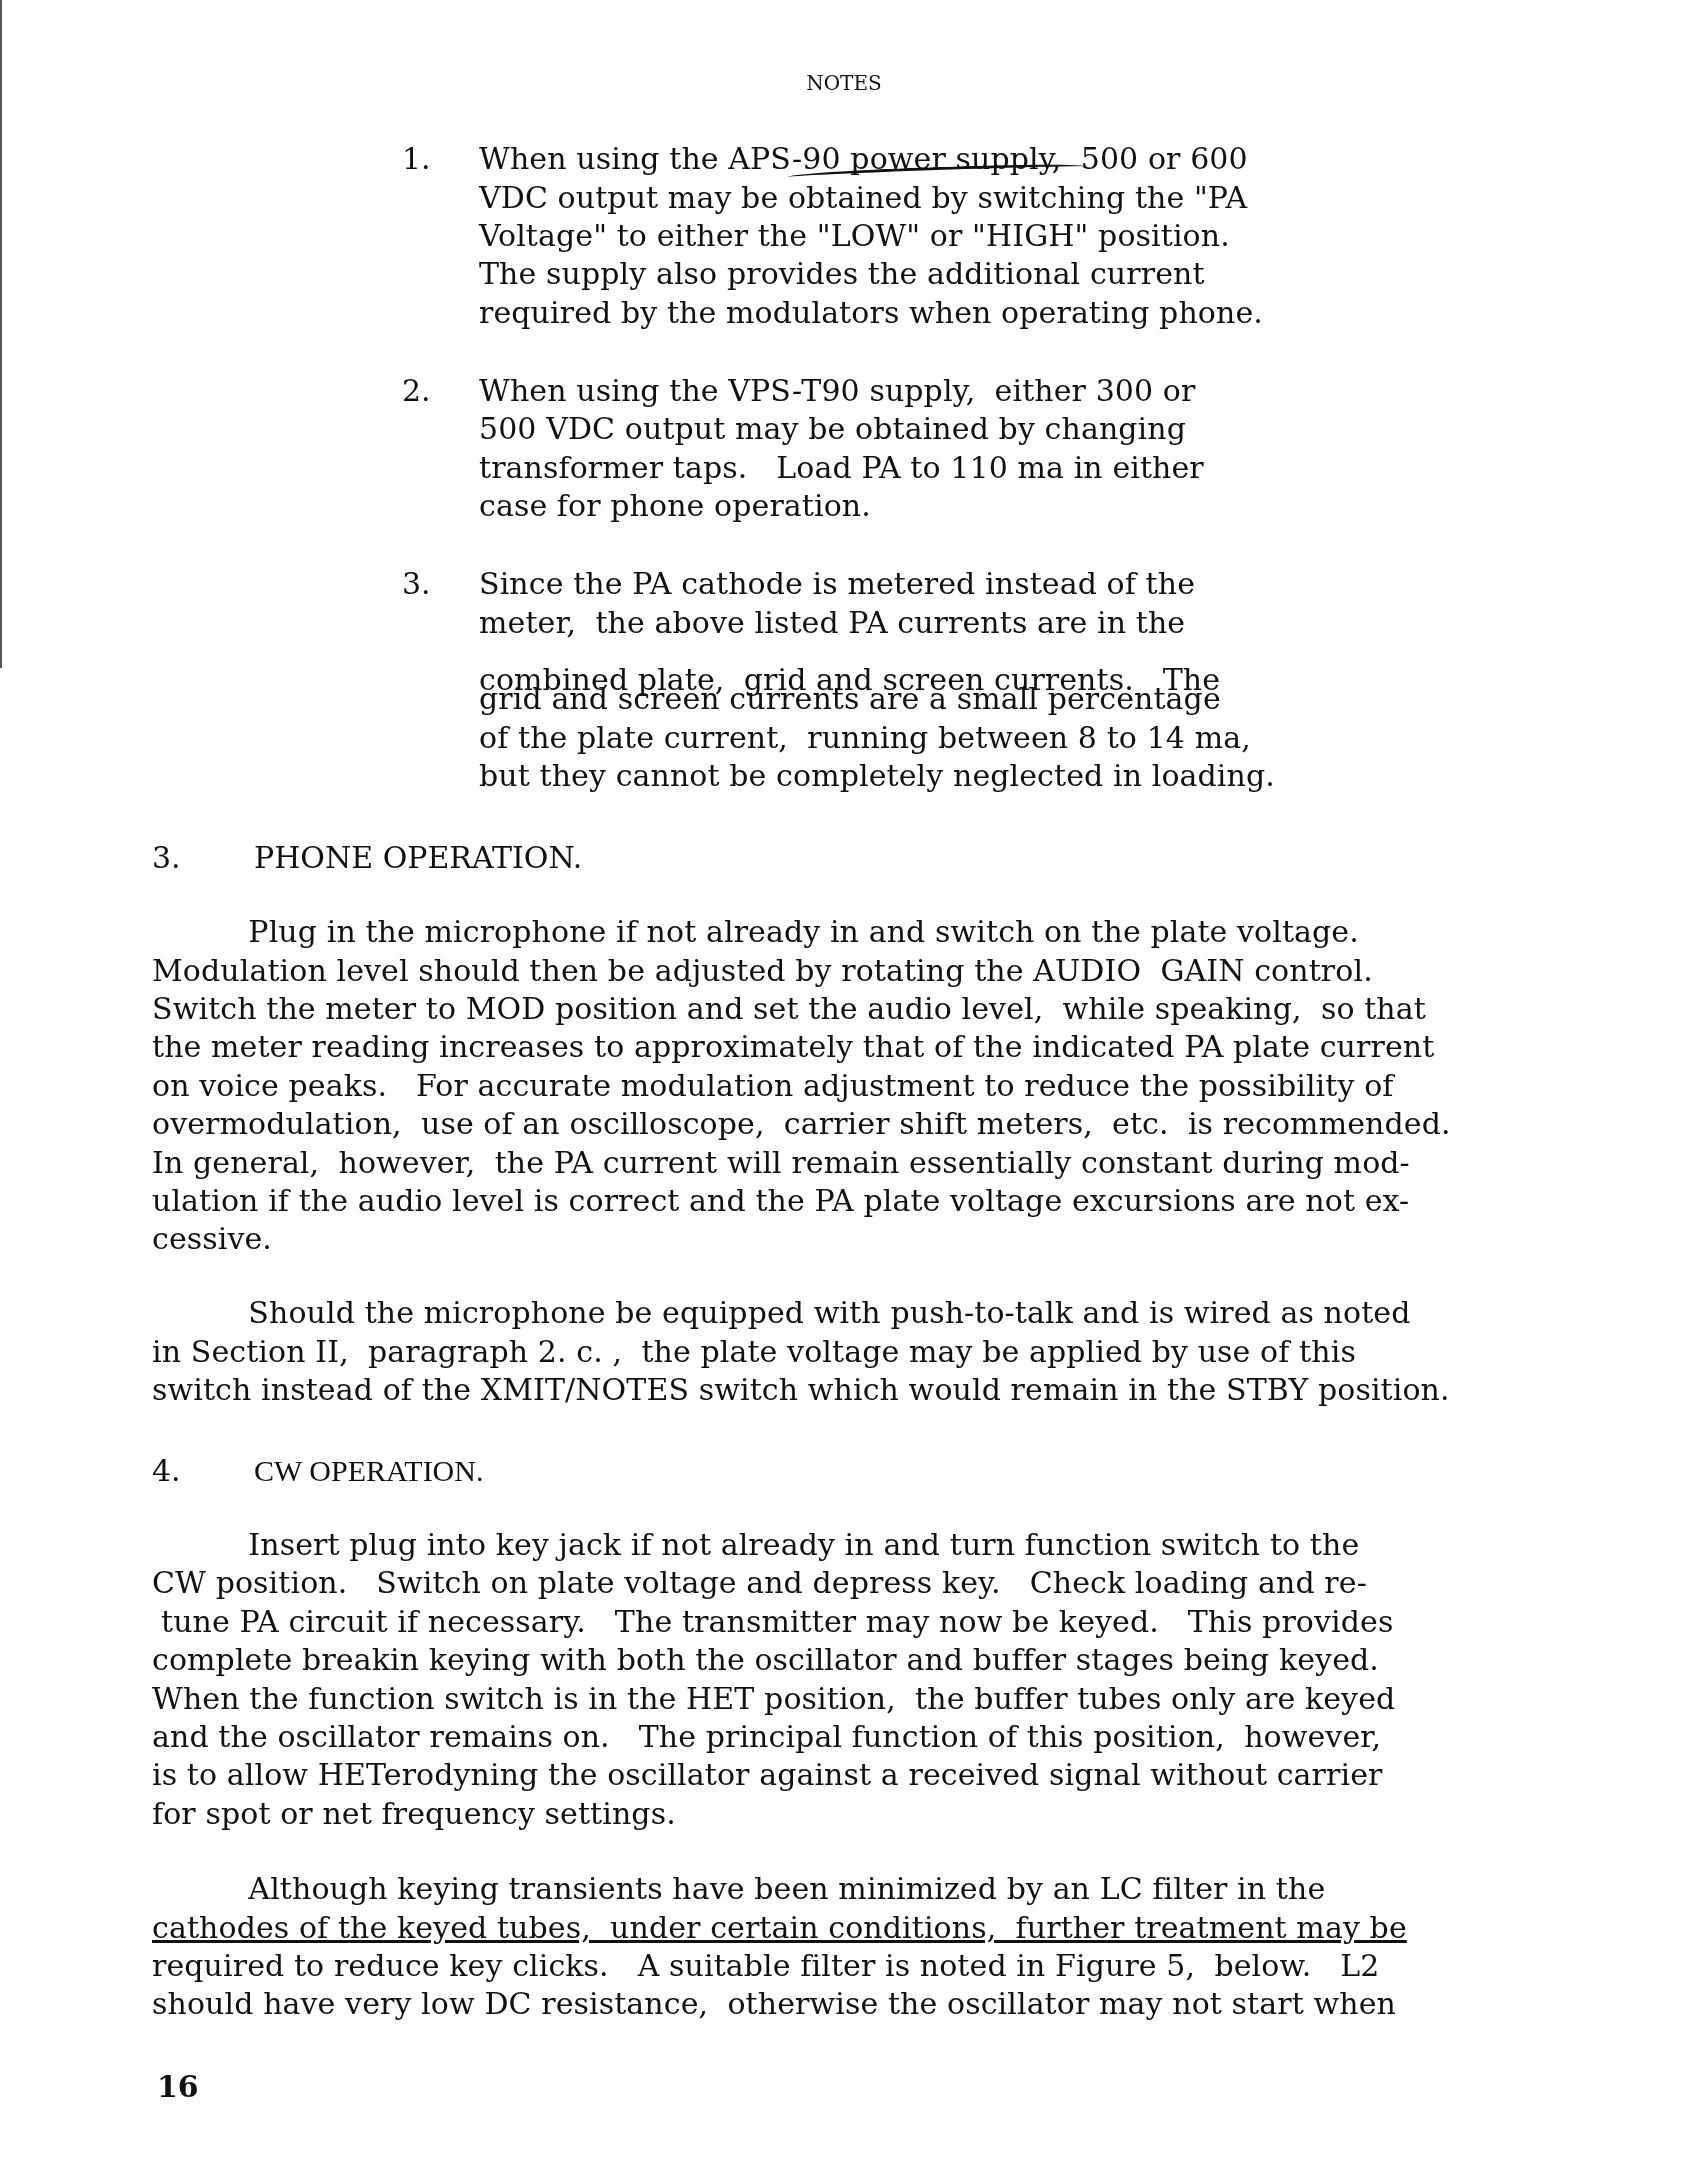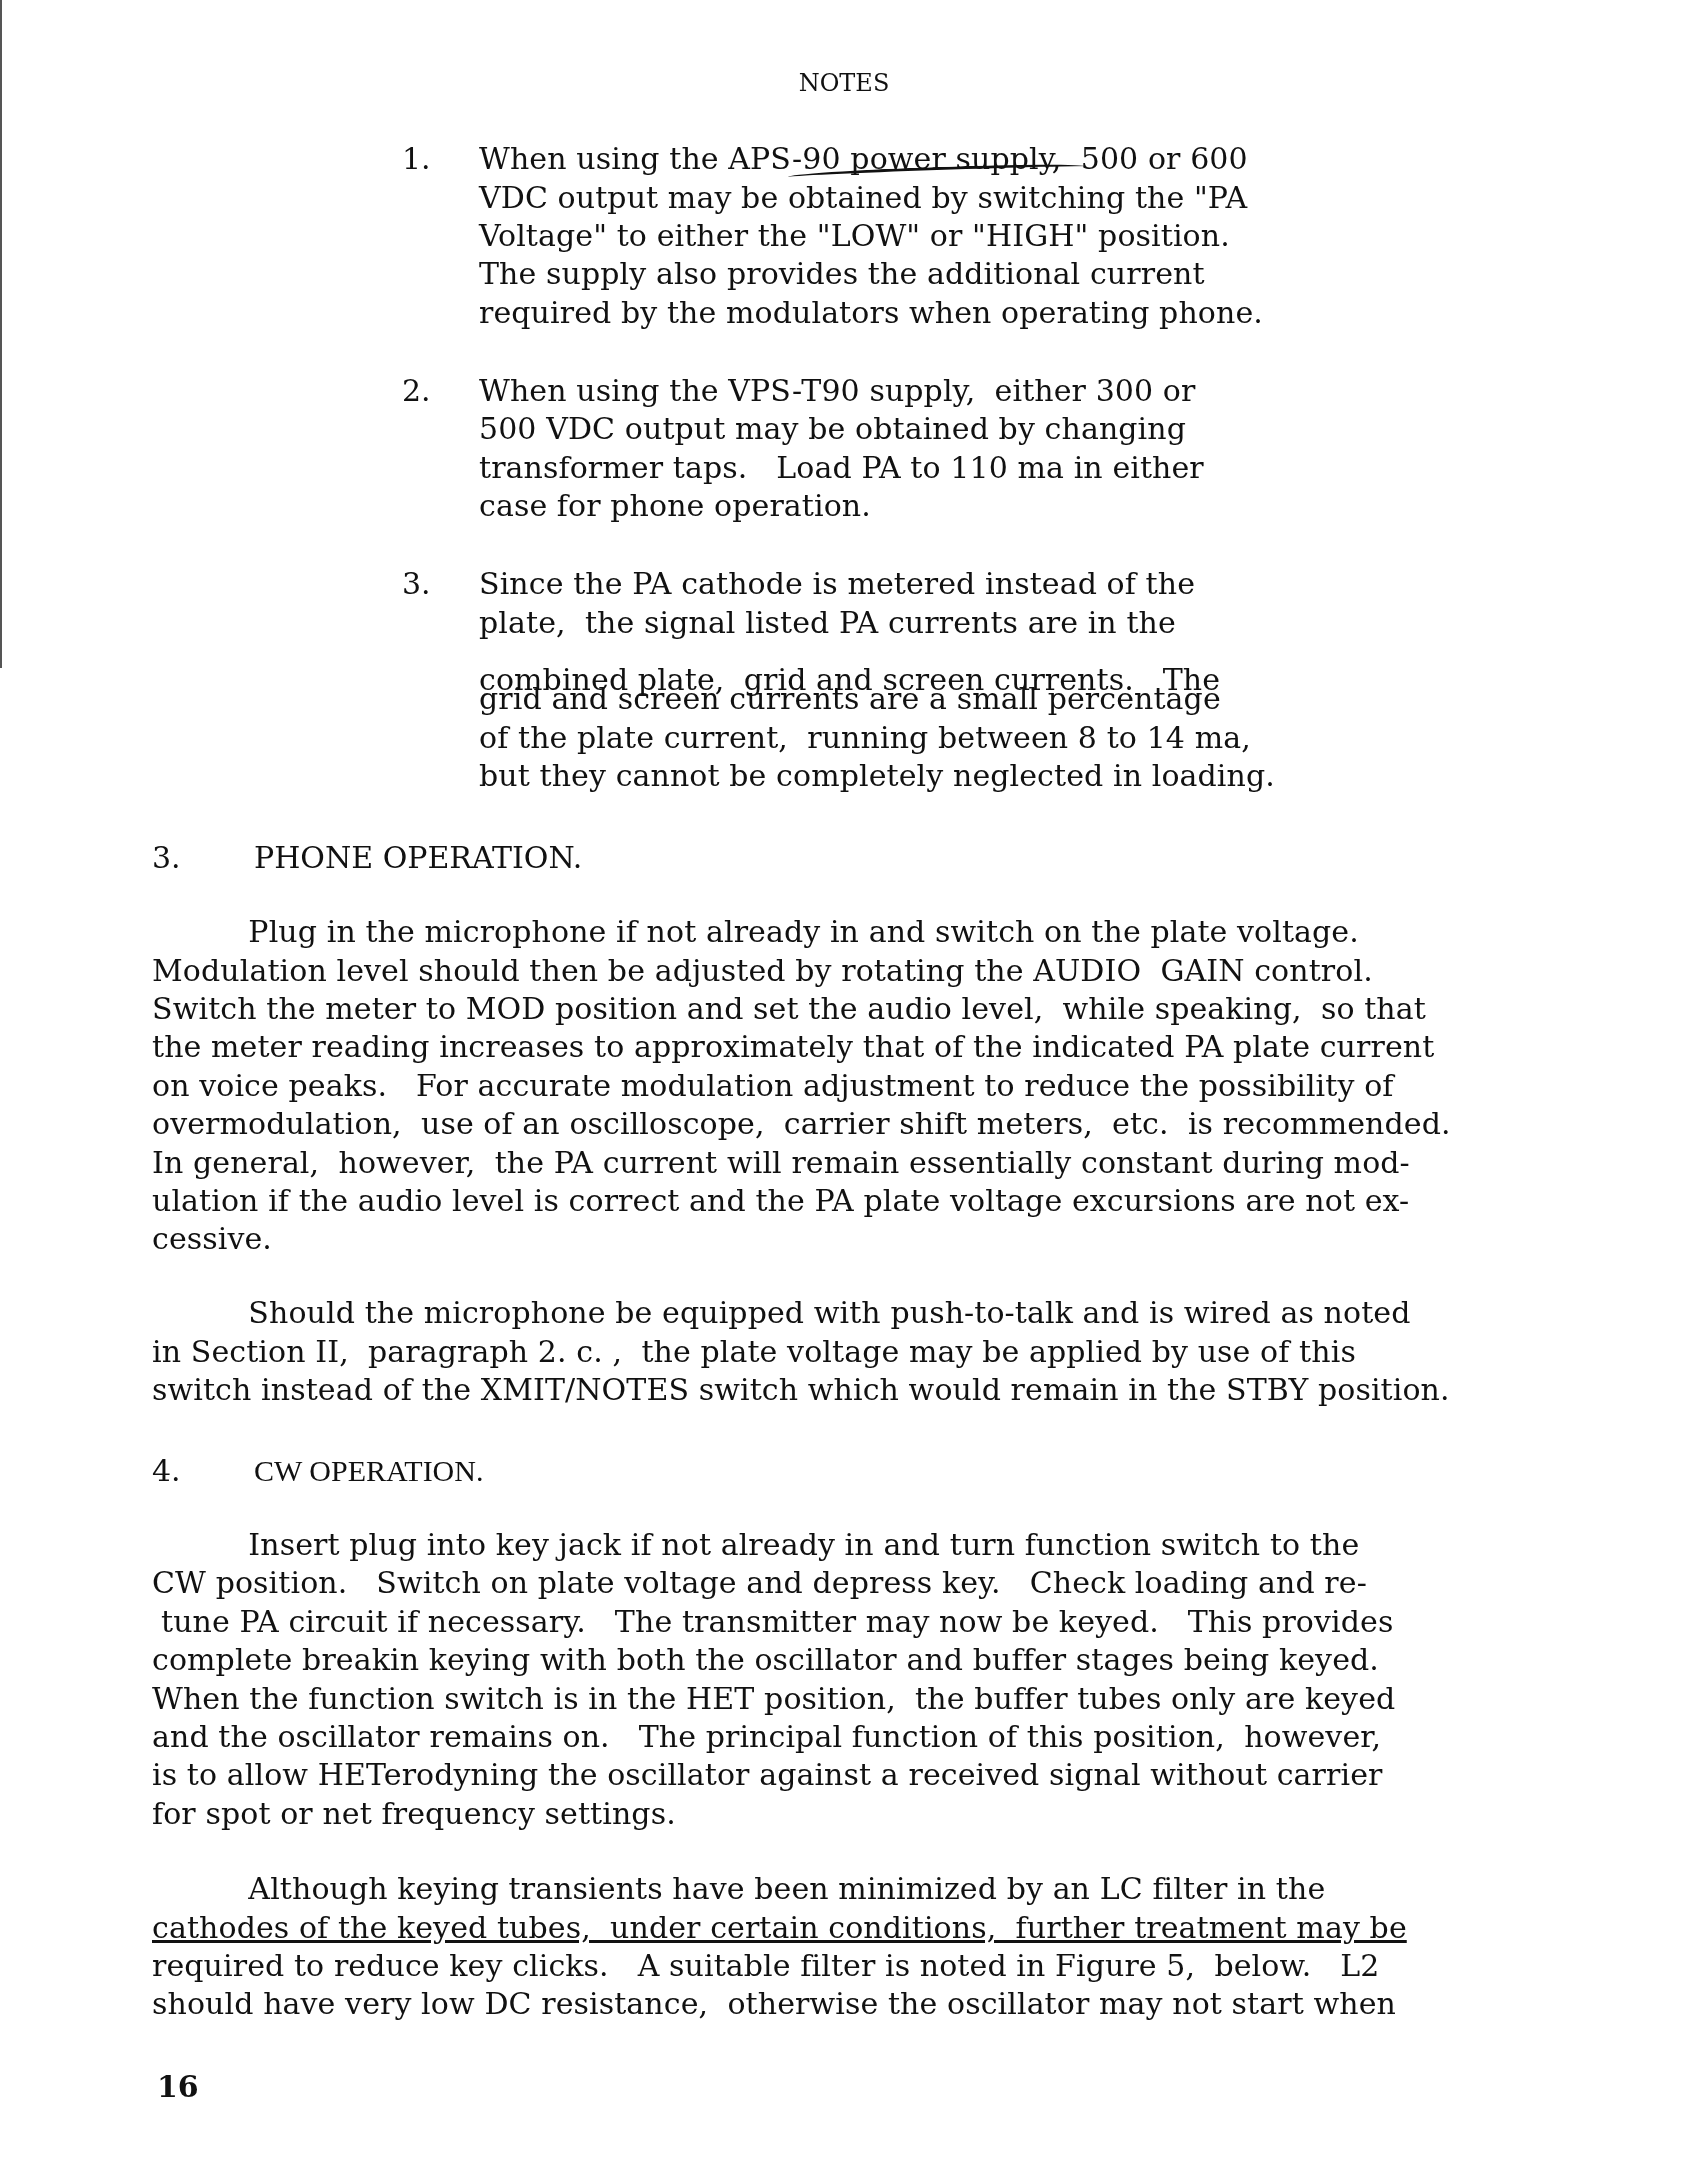--- a/index.html
+++ b/index.html
@@ -1,19 +1,19 @@
 <!DOCTYPE html>
 <html style="font-size:10.6px"><head>
 <meta charset="utf-8">
 <style>
   html, body { margin: 0; padding: 0; background: #ffffff; }
   body { width: 1688px; height: 2183px; position: relative; overflow: hidden;
          font-family: "DejaVu Serif", "Liberation Serif", serif; color: #111; }
   .line { position: absolute; white-space: pre; font-size: 30px; line-height: 38px; letter-spacing: 0.1px; }
-  .title { position: absolute; left: 0; width: 1688px; text-align: center; top: 64px; font-size: 24px; line-height: 38px; }
+  .title { position: absolute; left: 0; width: 1688px; text-align: center; top: 64px; font-size: 20px; line-height: 38px; }
   .num { position: absolute; font-size: 30px; line-height: 38px; }
   .heading { position: absolute; font-size: 30px; line-height: 38px; }
   .pagenum { position: absolute; left: 157px; top: 2068px; font-size: 30px; line-height: 38px; font-weight: bold; }
   .strike-mark { position: absolute; left: 788px; top: 167px; width: 298px; height: 6.6px;
                  border-top: 3.3px solid #111; border-radius: 50%; transform: rotate(-2deg); }
   .margin-rule { position: absolute; left: 0; top: 0; width: 2px; height: 668px; background: #555; }
 </style>
 </head>
 <body>
 
@@ -30,21 +30,21 @@
 <div class="strike-mark"></div>
 
 <div class="num" style="left:402px; top:372px;">2.</div>
 <div class="line" style="left:479px; top:372px;">When using the VPS-T90 supply,  either 300 or</div>
 <div class="line" style="left:479px; top:410px;">500 VDC output may be obtained by changing</div>
 <div class="line" style="left:479px; top:449px;">transformer taps.   Load PA to 110 ma in either</div>
 <div class="line" style="left:479px; top:487px;">case for phone operation.</div>
 
 <div class="num" style="left:402px; top:565px;">3.</div>
 <div class="line" style="left:479px; top:565px;">Since the PA cathode is metered instead of the</div>
-<div class="line" style="left:479px; top:604px;">plate,  the signal listed PA currents are in the</div>
+<div class="line" style="left:479px; top:604px;">meter,  the above listed PA currents are in the</div>
 <div class="line" style="left:479px; top:661px;">combined plate,  grid and screen currents.   The</div>
 <div class="line" style="left:479px; top:680px;">grid and screen currents are a small percentage</div>
 <div class="line" style="left:479px; top:719px;">of the plate current,  running between 8 to 14 ma,</div>
 <div class="line" style="left:479px; top:757px;">but they cannot be completely neglected in loading.</div>
 
 <div class="heading" style="left:152px; top:839px;">3.</div>
 <div class="heading" style="left:254px; top:839px;">PHONE OPERATION.</div>
 
 <div class="line" style="left:152px; top:913px;">          Plug in the microphone if not already in and switch on the plate voltage.</div>
 <div class="line" style="left:152px; top:952px;">Modulation level should then be adjusted by rotating the AUDIO  GAIN control.</div>

